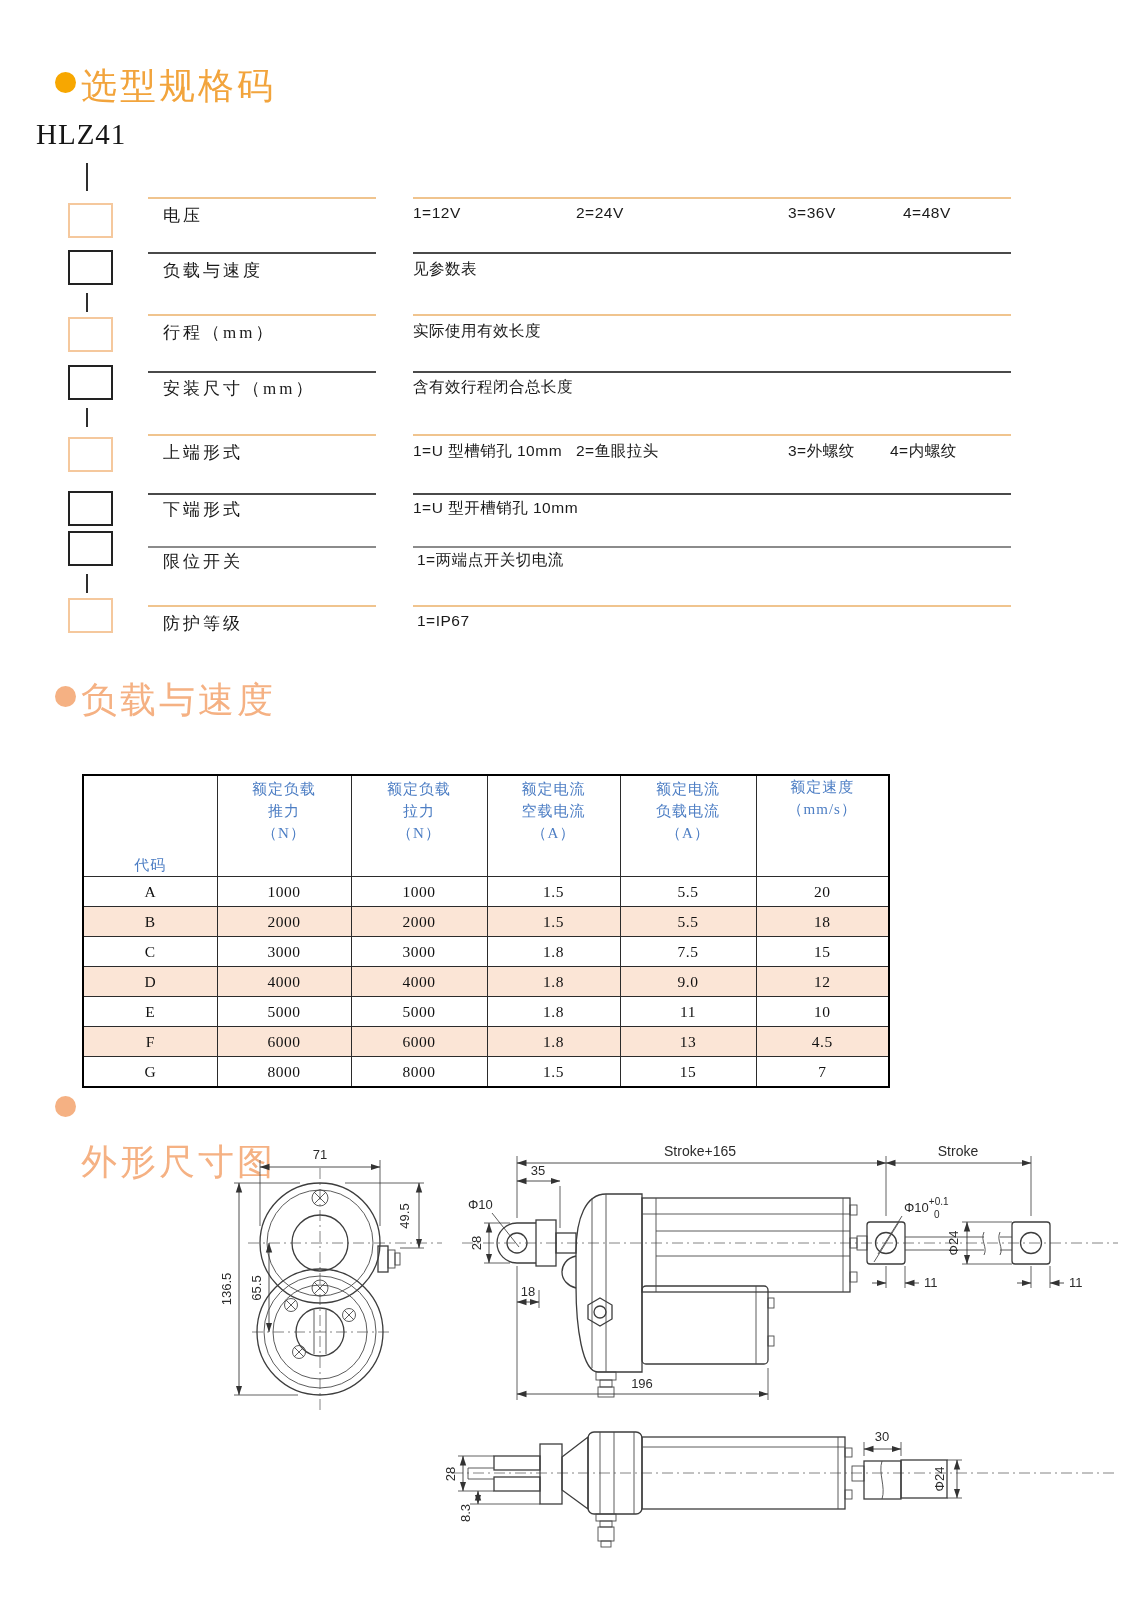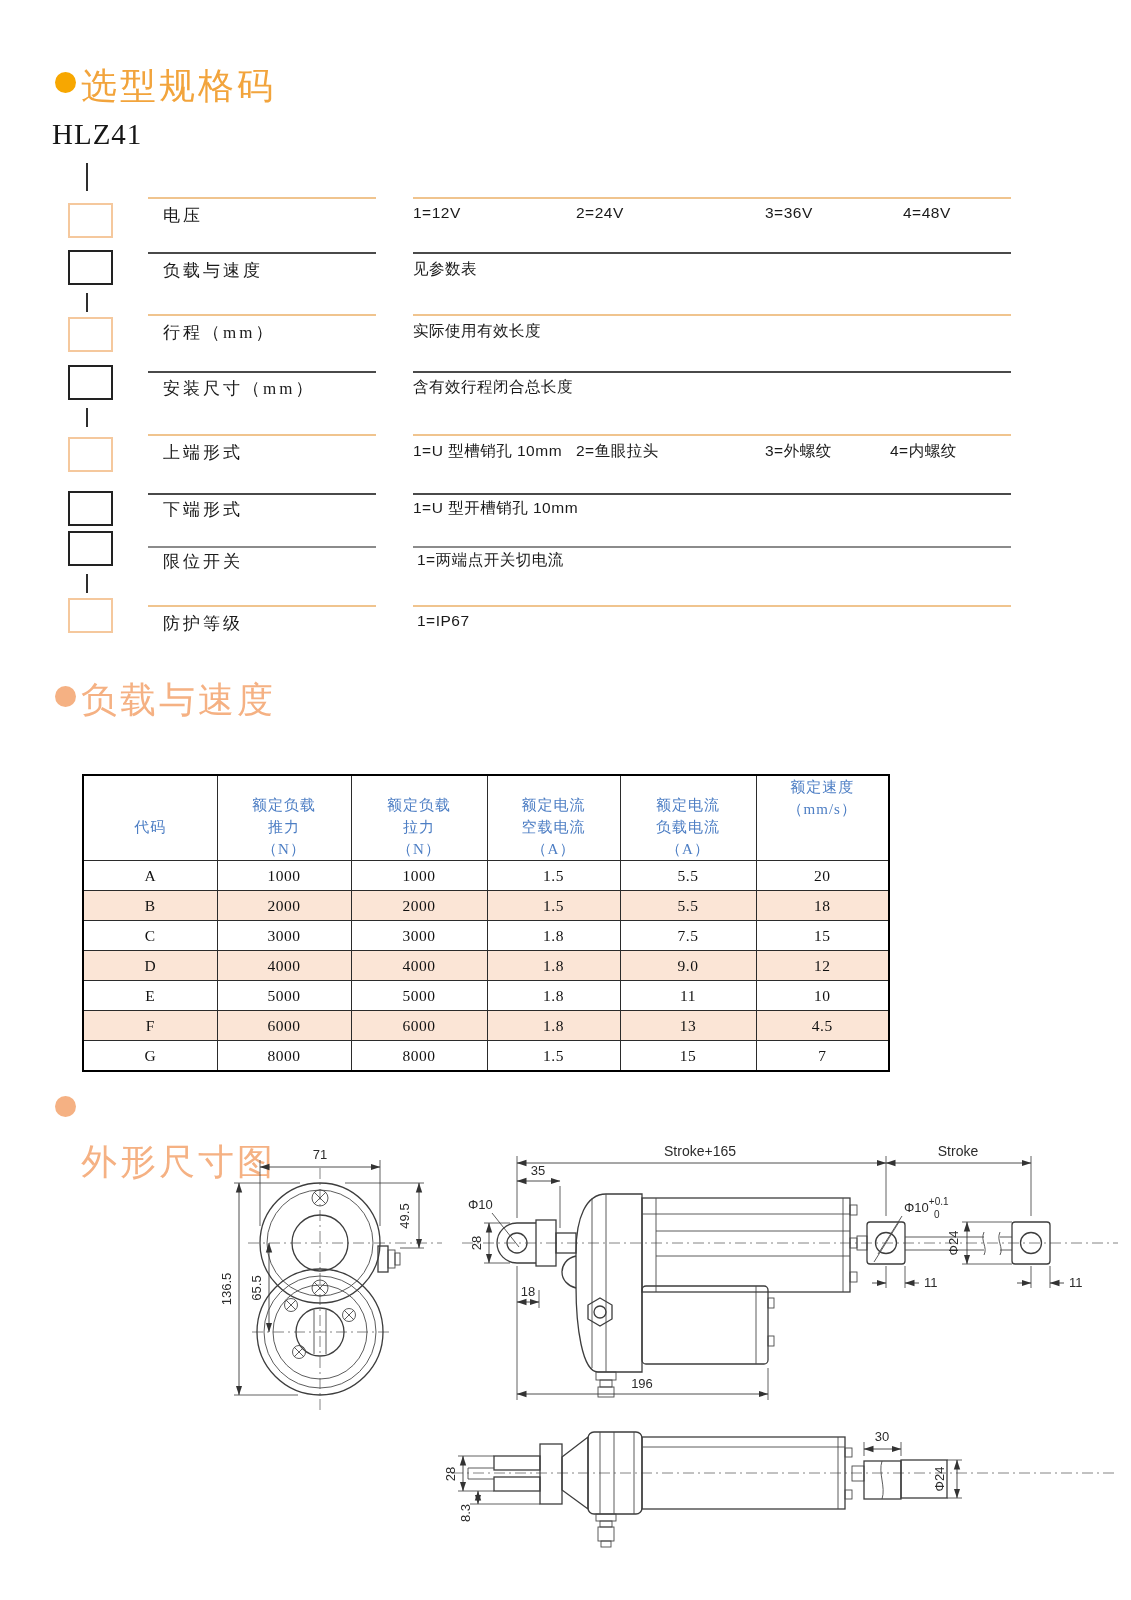--- a/index.html
+++ b/index.html
@@ -5,44 +5,44 @@
   html,body{margin:0;padding:0;}
   body{
     width:1131px;height:1600px;position:relative;background:#ffffff;
     font-family:"Liberation Serif","DejaVu Serif",serif;color:#111;
     overflow:hidden;
   }
   .abs{position:absolute;}
   
   .bullet{position:absolute;width:21px;height:21px;border-radius:50%;}
   .sec-title{position:absolute;font-size:36px;letter-spacing:3px;font-weight:400;}
-  .model{position:absolute;left:52px;top:118px;font-size:29px;letter-spacing:1px;color:#161616;}
+  .model{position:absolute;left:36px;top:118px;font-size:29px;letter-spacing:1px;color:#161616;}
   .tick{position:absolute;left:86px;width:2px;background:#2e2e2e;}
   
   .sel-row .rule-label{position:absolute;left:148px;top:var(--ly);width:228px;height:2px;}
   .sel-row .rule-value{position:absolute;left:413px;top:var(--ly);width:598px;height:2px;}
   .sel-row .code-box{position:absolute;left:68px;top:var(--by);width:41px;height:31px;background:#fff;}
   .sel-row .lab{position:absolute;left:163px;top:var(--ty);font-size:17px;letter-spacing:3px;color:#1a1a1a;}
   .sel-row .val{position:absolute;top:var(--ty);font-size:15.5px;font-family:"Liberation Sans","DejaVu Sans",sans-serif;color:#1a1a1a;letter-spacing:0.5px;}
-  .v0{left:413px}.v1{left:576px}.v2{left:765px}.v3{left:903px}
+  .v0{left:413px}.v1{left:576px}.v2{left:788px}.v3{left:903px}
   .acc-orange .rule-label,.acc-orange .rule-value{background:#f0c48e;}
   .acc-orange .code-box{border:2.5px solid #f5c89d;}
   .acc-dark .rule-label,.acc-dark .rule-value{background:#4a4a4a;height:1.8px;}
   .acc-dark .code-box{border:2.5px solid #222;}
   .acc-gray .rule-label,.acc-gray .rule-value{background:#8b8b8b;height:2px;}
   .acc-gray .code-box{border:2.5px solid #222;}
   
   .ls-table{position:absolute;left:82px;top:774px;border-collapse:collapse;table-layout:fixed;}
   .ls-table td,.ls-table th{border:1px solid #2b2b2b;text-align:center;padding:0;font-weight:400;}
   .ls-table{border:2px solid #000;}
   .ls-table thead th{height:70px;color:#4d7ec4;font-size:15px;vertical-align:top;}
   .hl{line-height:22px;letter-spacing:1px;}
-  .h-pad3{padding-top:18px;}
+  .h-pad3{padding-top:2px;}
   .h-pad2{}
-  .h-code{padding-top:40px;}
+  .h-code{padding-top:40px;margin-top:38px;}
   .ls-table tbody td{height:29px;font-size:15.5px;letter-spacing:0.5px;}
   .shaded{background:#fbe5d6;}
   
   svg text{font-family:"Liberation Sans","DejaVu Sans",sans-serif;}
   .dt{font-size:13px;fill:#2b2b2b;}
   .dtb{font-size:14px;fill:#2b2b2b;}
   .ol{fill:none;stroke:#3d3d3d;stroke-width:1.3;}
   .tl{fill:none;stroke:#4a4a4a;stroke-width:0.9;}
   .cl{fill:none;stroke:#666;stroke-width:0.8;stroke-dasharray:11 4 2 4;}
   .ext{stroke:#3a3a3a;stroke-width:0.8;fill:none;}

